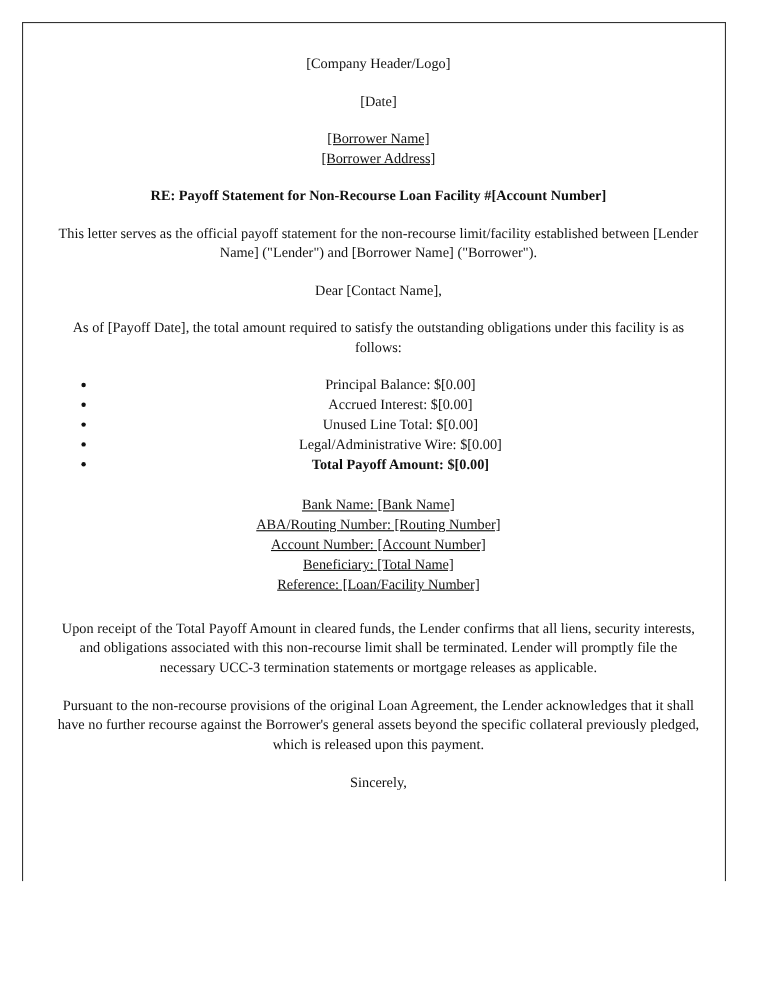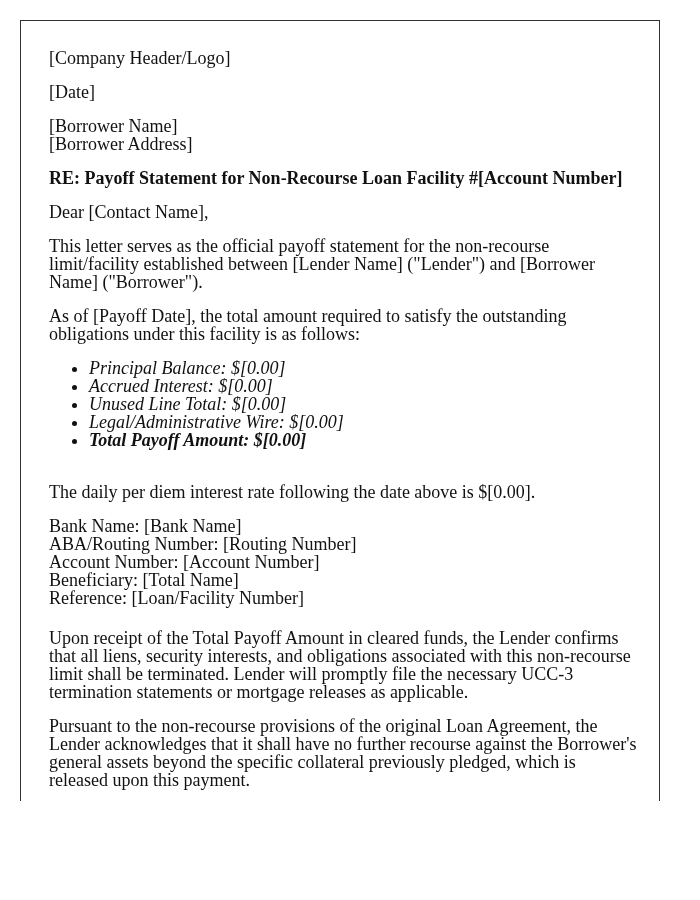--- a/index.html
+++ b/index.html
@@ -25,36 +25,37 @@
       border-left: 1px solid #333333;
       border-right: 1px solid #333333;
       overflow: hidden;
       box-sizing: border-box;
     }
     .content {
       position: absolute;
       left: 28px;
       top: 28px;
       width: 590px;
-      font-size: 18px;
+      font-size: 13px;
       line-height: 18px;
+      text-align: center;
     }
     p {
       margin: 0 0 16px 0;
     }
     .block div {
       line-height: 18px;
+      text-decoration: underline;
     }
     .bold {
       font-weight: bold;
     }
     ul {
-      margin: 0 0 34px 0;
+      margin: 0 0 19px 0;
       padding-left: 40px;
-      font-style: italic;
     }
     ul li {
       line-height: 18px;
     }
     .sig {
       margin-top: 0;
     }
   </style>
 </head>
 <body>
@@ -66,35 +67,34 @@
 
     <p>[Date]</p>
 
     <div class="block" style="margin-bottom:16px;">
       <div>[Borrower Name]</div>
       <div>[Borrower Address]</div>
     </div>
 
     <p class="bold">RE: Payoff Statement for Non-Recourse Loan Facility #[Account Number]</p>
 
+    <p>This letter serves as the official payoff statement for the non-recourse limit/facility established between [Lender Name] ("Lender") and [Borrower Name] ("Borrower").</p>
+
     <p>Dear [Contact Name],</p>
-
-    <p>This letter serves as the official payoff statement for the non-recourse limit/facility established between [Lender Name] ("Lender") and [Borrower Name] ("Borrower").</p>
 
     <p>As of [Payoff Date], the total amount required to satisfy the outstanding obligations under this facility is as follows:</p>
 
     <ul>
       <li>Principal Balance: $[0.00]</li>
       <li>Accrued Interest: $[0.00]</li>
       <li>Unused Line Total: $[0.00]</li>
       <li>Legal/Administrative Wire: $[0.00]</li>
       <li class="bold">Total Payoff Amount: $[0.00]</li>
     </ul>
 
-    <p>The daily per diem interest rate following the date above is $[0.00].</p>
 
 
     <div class="block" style="margin-bottom:22px;">
       <div>Bank Name: [Bank Name]</div>
       <div>ABA/Routing Number: [Routing Number]</div>
       <div>Account Number: [Account Number]</div>
       <div>Beneficiary: [Total Name]</div>
       <div>Reference: [Loan/Facility Number]</div>
     </div>
 

